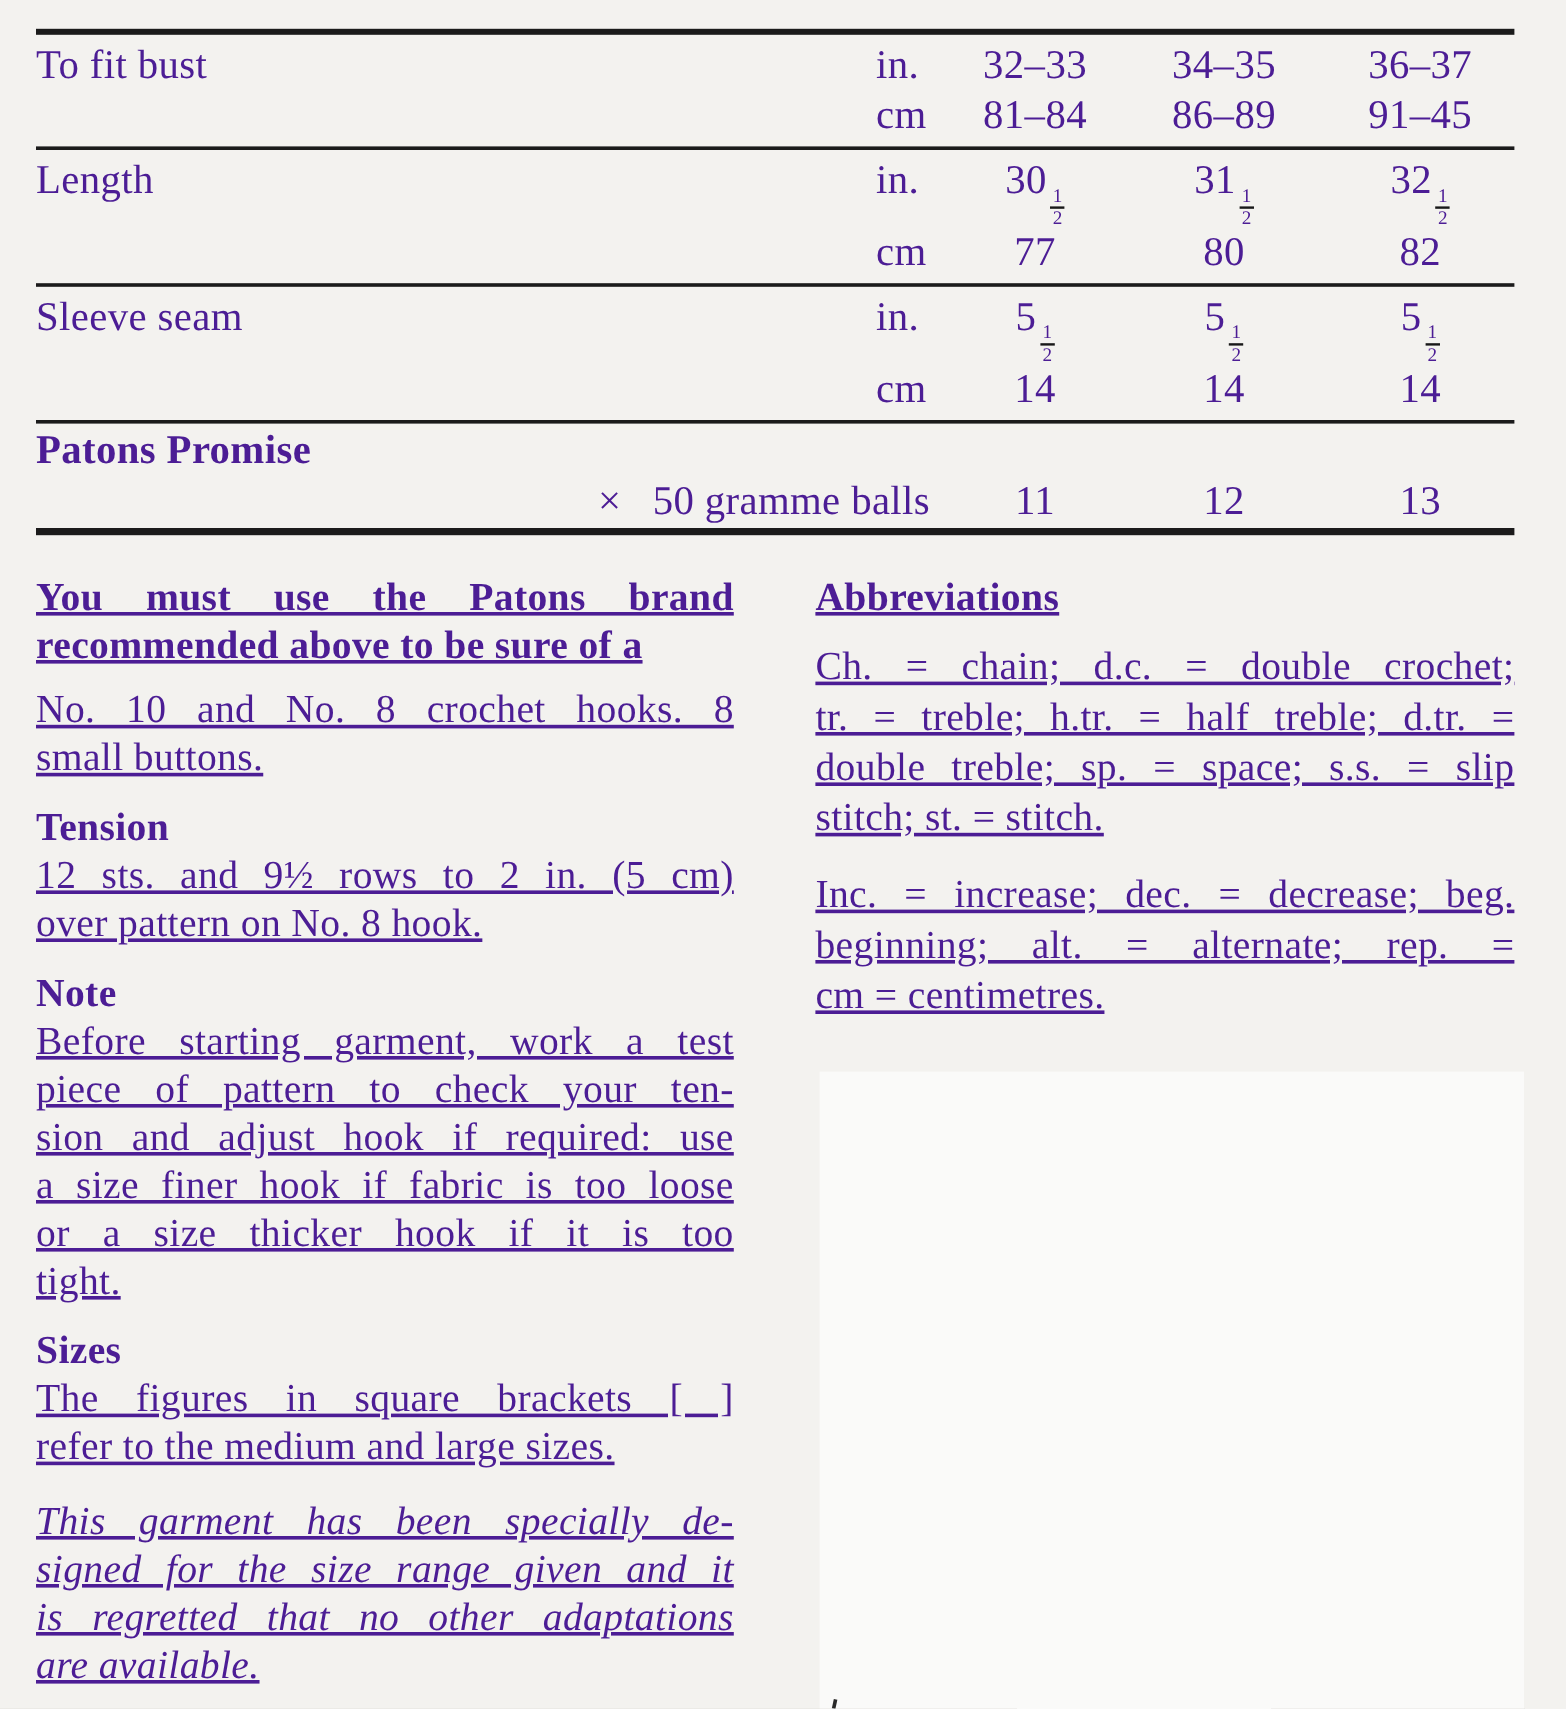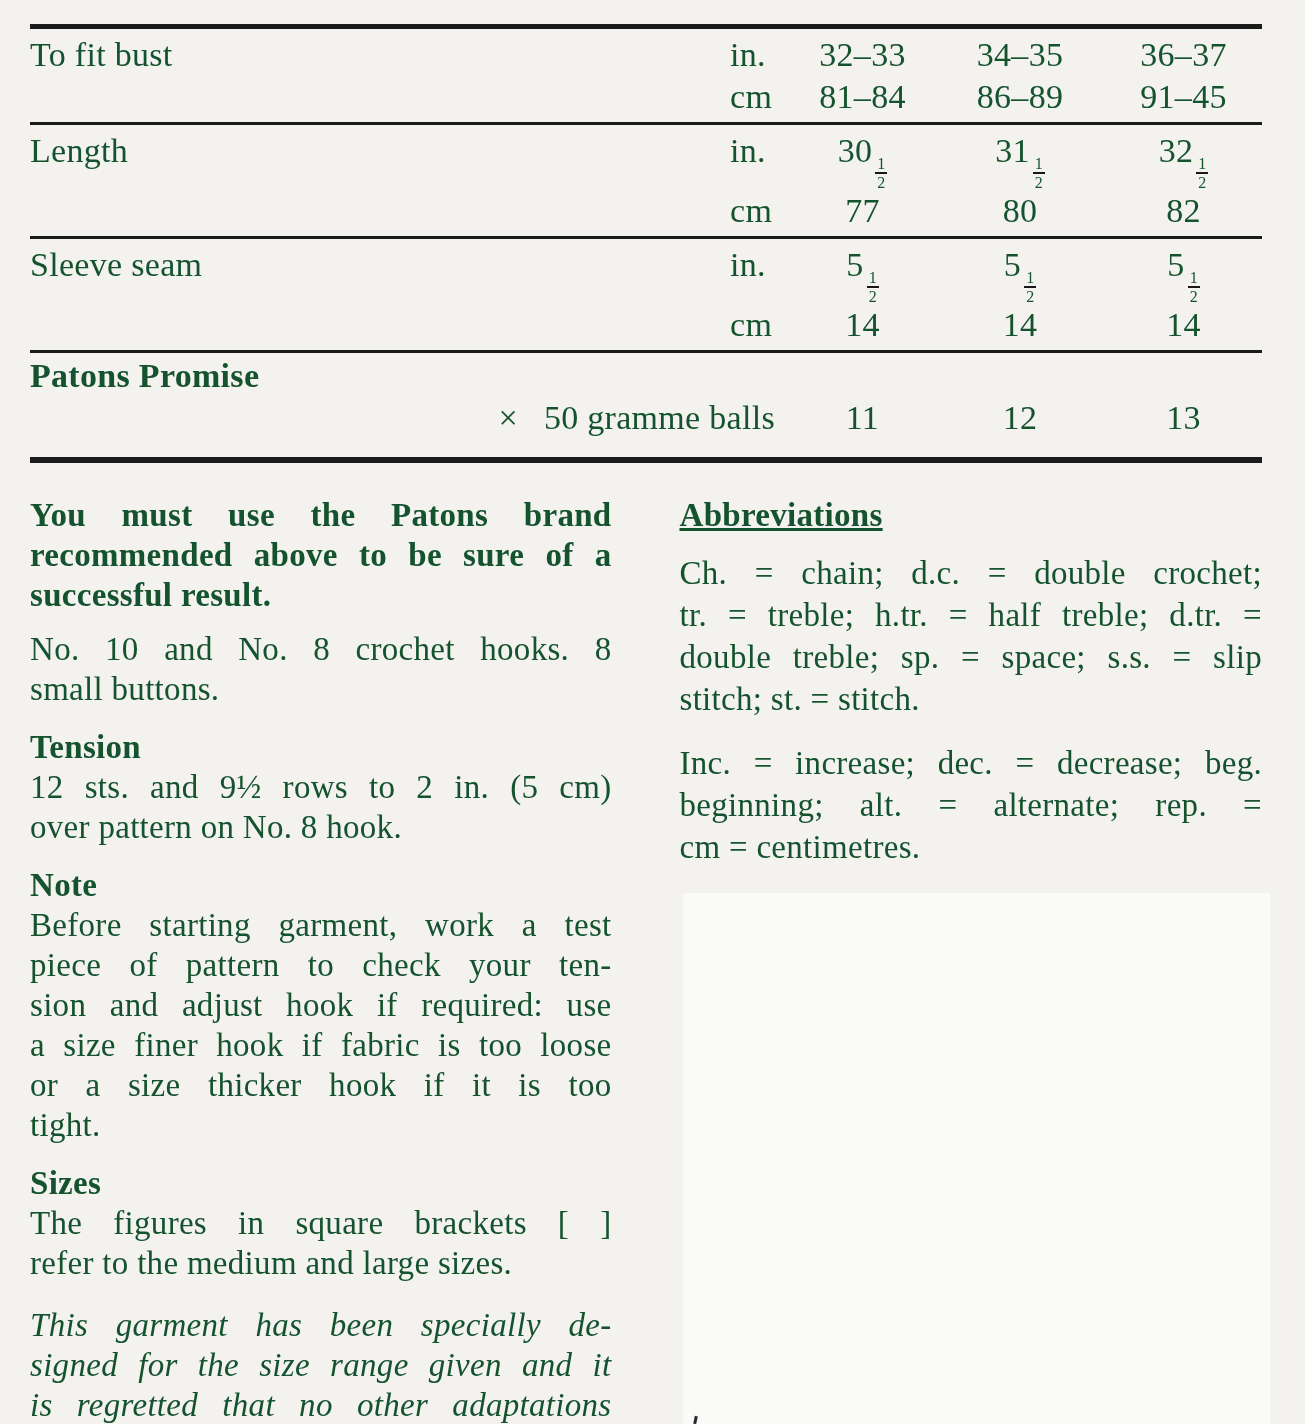--- a/index.html
+++ b/index.html
@@ -4,40 +4,40 @@
 <style>
   html,body { margin:0; padding:0; background:#dddcd9; }
   .sheet {
     position:relative;
     width:1305px; height:1424px;
     background:#f3f2ef;
     box-sizing:border-box;
     padding:24px 43px 0 30px;
     overflow:hidden;
     font-family:"Liberation Serif", serif;
-    color:#14532d;
+    color:#4c1d95;
     letter-spacing:0.3px;
   }
   .scan-bright {
     position:absolute; left:683px; top:893px; width:587px; height:531px;
     background:rgba(255,255,255,0.6);
     pointer-events:none;
   }
   .scan-mark{
     position:absolute; left:694px; top:1416px; width:3px; height:8px;
     background:#2a2a2a; transform:rotate(12deg);
   }
   
   .ptable { position:relative; }
   .rule { background:#1b1b1b; }
   .rule.heavy  { height:5px; }
   .rule.mid    { height:3px; }
   .rule.xheavy { height:6px; }
   .trow { padding:5px 0 4px; }
-  .trow.patons { padding:2px 0 18px; }
+  .trow.patons { padding:2px 0 1px; }
   .tgrid {
     display:grid;
     grid-template-columns:700px 60px 145px 170px 157px;
     font-size:34px; line-height:42px;
   }
   .tlabel { text-align:left; }
   .tlabel.bold { font-weight:bold; }
   .tunit { text-align:left; }
   .tval { text-align:center; }
   .tprefix { grid-column:1 / 3; text-align:right; padding-right:15px; }
@@ -55,21 +55,21 @@
   .colgap { width:68px; flex:none; }
   .col-right { width:586px; }
   .para { font-size:33px; line-height:40px; margin:14px 0 0 0; }
   .para.first, .para.tight { margin-top:0; }
   .bold-para { font-weight:bold; margin-top:0; }
   .italic-para { font-style:italic; margin-top:22px; }
   .sec-heading { font-weight:bold; font-size:33px; line-height:40px; margin:18px 0 0 0; }
   .sec-heading.first { margin-top:0;text-decoration:underline; }
   .col-right .para { line-height:42px; margin-top:17px; }
   .col-right .para.gap { margin-top:22px; }
-  .tline { text-align:justify; text-align-last:justify; }
+  .tline { text-align:justify; text-align-last:justify;text-decoration:underline; }
   .tline:last-child { text-align-last:left; }
 </style>
 </head>
 <body>
 
 <div class="sheet">
   <div class="scan-bright"></div>
   <div class="scan-mark"></div>
 
   <div class="ptable">
@@ -163,21 +163,20 @@
       </div>
     </div>
     <div class="rule xheavy"></div>
   </div>
 
   <div class="cols">
     <div class="col-left">
       <div class="para bold-para">
           <div class="tline">You must use the Patons brand</div>
           <div class="tline">recommended above to be sure of a</div>
-          <div class="tline">successful result.</div>
         </div>
       <div class="para">
           <div class="tline">No. 10 and No. 8 crochet hooks. 8</div>
           <div class="tline">small buttons.</div>
         </div>
       <div class="sec-heading">Tension</div>
       <div class="para tight">
           <div class="tline">12 sts. and 9½ rows to 2 in. (5 cm)</div>
           <div class="tline">over pattern on No. 8 hook.</div>
         </div>

